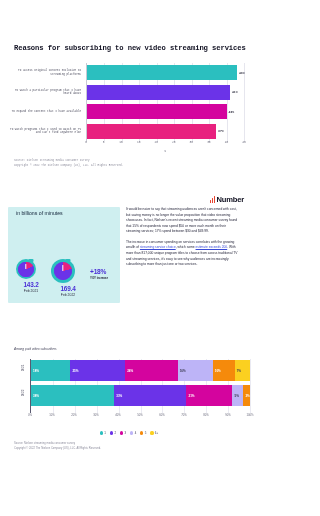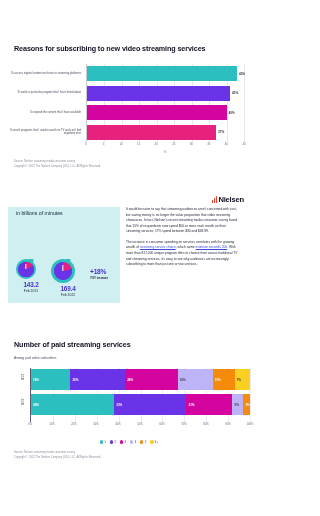--- a/index.html
+++ b/index.html
@@ -14,21 +14,21 @@
   .sec-title{
     font-size:7.2px;font-weight:bold;color:#111122;
     letter-spacing:-0.1px;
   }
   .source{
     font-size:2.6px;color:#8a8a9a;line-height:1.9;
     letter-spacing:0.05px;
   }
 
   
-  .sec1{position:absolute;left:0;top:44px;width:258px;}
+  .sec1{position:absolute;left:0;top:44px;width:258px;font-family:Liberation Mono, monospace;}
   .sec1 .sec-title{margin-left:14px;}
   .barchart{
     position:relative;margin:9px 0 0 0;width:258px;height:94px;
   }
   .bc-plot{
     position:absolute;left:86px;top:2px;right:14px;bottom:14px;
     border-left:0.6px solid #c9c9d4;
   }
   .bc-grid{position:absolute;inset:0;}
   .bc-grid i{
@@ -251,21 +251,21 @@
   </div>
 
   <div class="sec2">
 
     <div class="nielsen-logo">
       <span class="nl-mark">
         <span></span>
           <span></span>
           <span></span>
       </span>
-      <span class="nl-word">Nielsen</span>
+      <span class="nl-word">Number</span>
     </div>
 
     <div class="panel">
       <div class="panel-h2">in billions of minutes</div>
 
       <div class="stats">
         <div class="stat">
           <div class="watch">
             <span class="stem"></span>
             <div class="dial" style="width:20px;height:20px;padding:2.4px;box-sizing:border-box;">
@@ -300,21 +300,20 @@
       </div>
     </div>
 
     <div class="copy">
       <p>It would be naive to say that streaming audiences aren't concerned with cost, but saving money is no longer the value proposition that video streaming showcases. In fact, Nielsen's recent streaming media consumer survey found that 15% of respondents now spend $50 or more each month on their streaming services; 17% spend between $30 and $49.99.</p>
       <p>The increase in consumer spending on services correlates with the growing wealth of <a href="#">streaming service choice</a>, which some <a href="#">estimate exceeds 200</a>. With more than 817,000 unique program titles to choose from across traditional TV and streaming services, it's easy to see why audiences are increasingly subscribing to more than just one or two services.</p>
     </div>
   </div>
 
   <div class="sec3">
-    <div class="sec-title">Number of paid streaming services</div>
     <div class="sub-note">Among paid video subscribers</div>
 
     <div class="stack">
       <div class="st-ylab" style="top:9px">2021</div>
       <div class="st-ylab" style="top:34px">2022</div>
 
       <div class="st-plot">
         <div class="st-grid">
           <i style="left:10%"></i>
             <i style="left:20%"></i>

